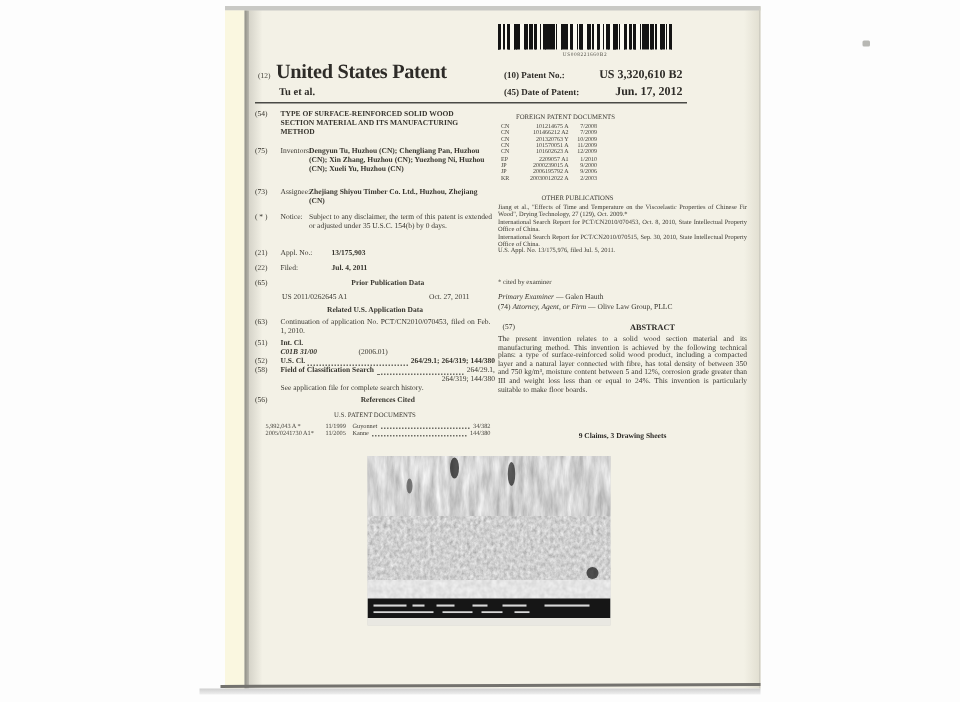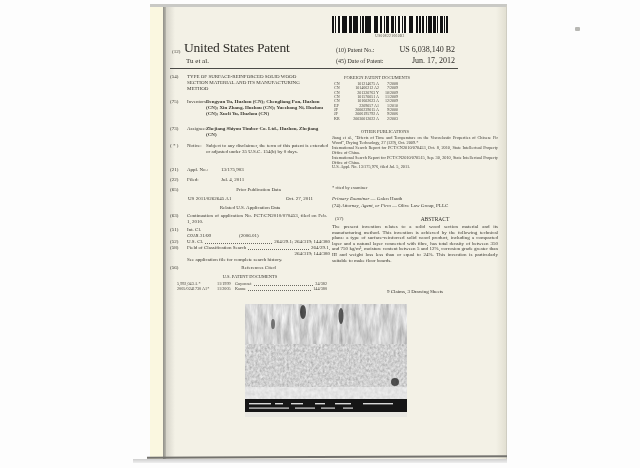--- a/index.html
+++ b/index.html
@@ -10,21 +10,21 @@
   .page::before{content:'';position:absolute;left:16px;top:0;bottom:0;width:9px;
         background:linear-gradient(90deg,rgba(60,58,50,0.16),rgba(60,58,50,0));}
   .page::after{content:'';position:absolute;right:0;top:0;bottom:0;width:10px;
         background:linear-gradient(90deg,rgba(0,0,0,0),rgba(150,145,120,0.18));}
   .edge-strip{position:absolute;left:0;top:0;bottom:0;width:13px;background:#faf7e0;}
   .spine-line{position:absolute;left:13px;top:0;bottom:0;width:3px;
         background:linear-gradient(90deg,#8f8e86,#b9b8af);}
   .abs{position:absolute;}
   .t5{font-size:5px;line-height:6px;color:#38362f;}
   .t45{font-size:4.5px;line-height:5px;color:#3c3a33;}
-  .b{font-weight:normal;}
+  .b{font-weight:bold;}
   .i{font-style:italic;}
   .ctr{text-align:center;}
   .just{text-align:justify;}
   .num{width:17px;flex:none;}
   .lbl{width:19px;flex:none;}
   .lrow{position:absolute;left:20px;width:160px;display:flex;font-size:5px;line-height:6px;color:#38362f;}
   .leader{flex:1;border-bottom:1px dotted #6b6a62;margin:0 2px 1px 2px;min-width:6px;}
   .barcode{position:absolute;left:182px;top:9px;width:116px;height:17px;background-color:#fbfaf2;
         background-image:
           repeating-linear-gradient(90deg,#141414 0 2px,transparent 2px 6px),
@@ -57,21 +57,21 @@
 
     <div class="barcode"></div>
     <div class="abs ctr" style="left:182px;top:27px;width:116px;font-size:3.5px;letter-spacing:0.4px;color:#55534b;">US008221660B2</div>
 
     <span class="abs t5" style="left:22px;top:42px;">(12)</span>
     <div class="abs b" style="left:34px;top:33px;font-size:13.5px;letter-spacing:-0.2px;">United States Patent</div>
     <div class="abs b" style="left:36px;top:50px;font-size:7px;">Tu et al.</div>
 
     <div class="abs" style="left:186px;top:38px;width:119px;display:flex;justify-content:space-between;align-items:baseline;">
       <span class="b" style="font-size:6px;">(10) Patent No.:</span>
-      <span class="b" style="font-size:8px;">US 6,038,140 B2</span>
+      <span class="b" style="font-size:8px;">US 3,320,610 B2</span>
     </div>
     <div class="abs" style="left:186px;top:49px;width:119px;display:flex;justify-content:space-between;align-items:baseline;">
       <span class="b" style="font-size:6px;">(45) Date of Patent:</span>
       <span class="b" style="font-size:8px;">Jun. 17, 2012</span>
     </div>
     <div class="hr-main"></div>
 
     <div class="lrow" style="top:67px;">
       <span class="num">(54)</span>
       <span class="b" style="width:131px;">TYPE OF SURFACE-REINFORCED SOLID WOOD SECTION MATERIAL AND ITS MANUFACTURING METHOD</span>

